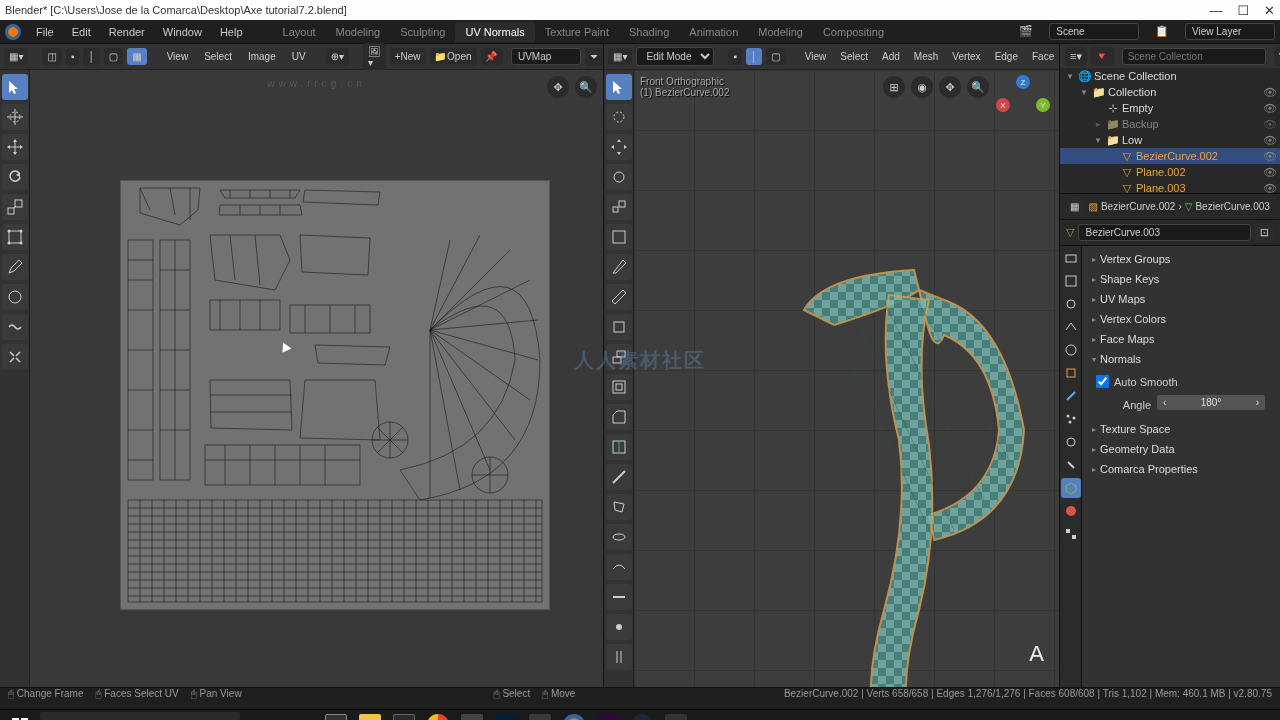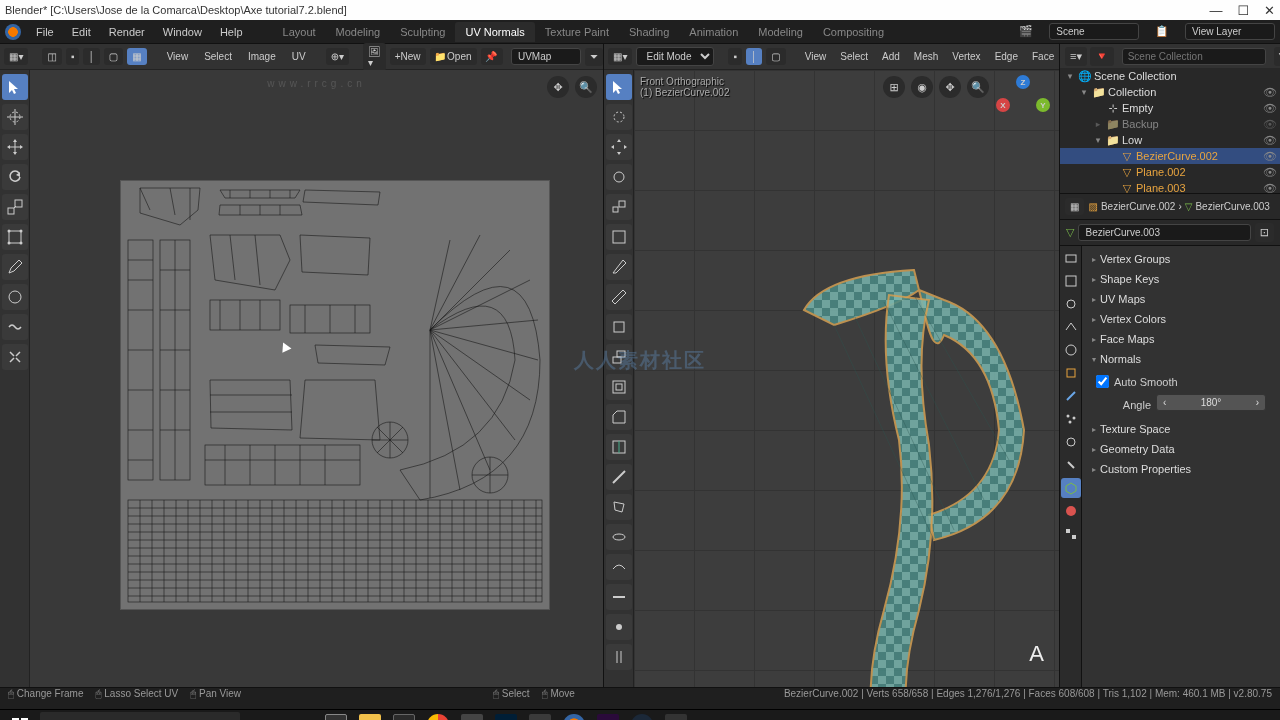--- a/index.html
+++ b/index.html
@@ -763,31 +763,31 @@
               </div>
             </div>
           </div>
           <div class="panel-sec">
             <div class="panel-head">Texture Space</div>
           </div>
           <div class="panel-sec">
             <div class="panel-head">Geometry Data</div>
           </div>
           <div class="panel-sec">
-            <div class="panel-head">Custom Properties</div>
+            <div class="panel-head">Comarca Properties</div>
           </div>
         </div>
     </div>
   </div>
 </div>
 
 <div class="statusbar">
   <div class="left">
     <span>🖱 <span>Change Frame</span></span>
-    <span>🖱 <span>Lasso Select UV</span></span>
+    <span>🖱 <span>Faces Select UV</span></span>
     <span>🖱 <span>Pan View</span></span>
     <span style="margin-left:240px">🖱 <span>Select</span></span>
     <span>🖱 <span>Move</span></span>
   </div>
   <div class="right">
     <span>BezierCurve.002 | Verts 658/658 | Edges 1,276/1,276 | Faces 608/608 | Tris 1,102 | Mem: 460.1 MB | v2.80.75</span>
   </div>
 </div>
 
 <div class="taskbar">

